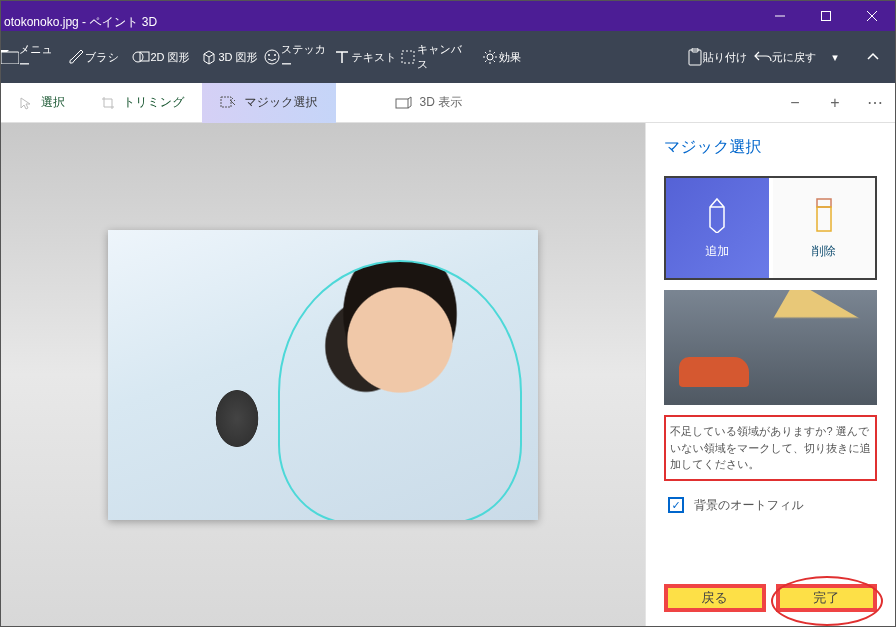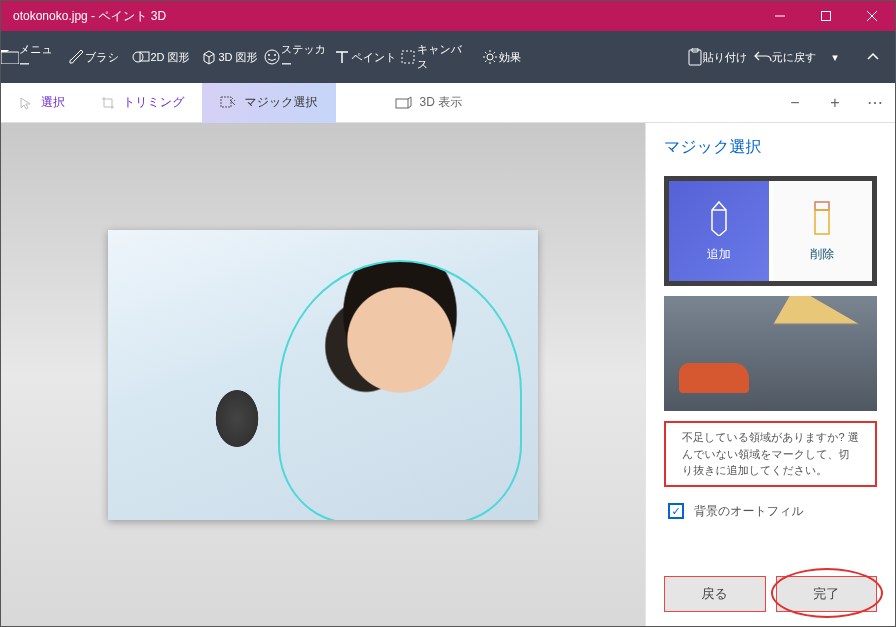--- a/index.html
+++ b/index.html
@@ -1,39 +1,39 @@
 <!DOCTYPE html>
 <html><head>
 <meta charset="utf-8">
 <style>
 * { margin: 0; padding: 0; box-sizing: border-box; font-family: "Yu Gothic UI", "Meiryo", sans-serif; }
 body { width: 896px; height: 627px; background: #f0f0f0; overflow: hidden; }
 
 .window { width: 896px; height: 627px; background: #fff; display: flex; flex-direction: column; border: 1px solid #555; }
 
 
-.title-bar { height: 30px; background: #be185d; color: #fff; display: flex; align-items: center; padding-left: 12px; font-size: 12px; }
+.title-bar { height: 30px; background: #4c1d95; color: #fff; display: flex; align-items: flex-end; padding-left: 3px; font-size: 12px; }
 .title-text { flex: 1; }
 .win-btn { width: 46px; height: 30px; display: flex; align-items: center; justify-content: center; color: #fff; }
 .win-btn svg { width: 10px; height: 10px; }
 
 
 .ribbon { height: 52px; background: #3b4453; display: flex; align-items: center; color: #fff; font-size: 11px; }
 .ribbon-item { display: flex; flex-direction: row; align-items: center; justify-content: center; width: 68px; height: 52px; cursor: pointer; }
 .ribbon-item.menu { width: 58px; }
 .ribbon-item .ico { height: 22px; display: flex; align-items: center; justify-content: center; }
 .ribbon-item .lbl { font-size: 11px; }
 .ribbon-sep { flex: 1; }
 .ribbon-right { display: flex; }
 .ribbon-chevron { width: 32px; height: 52px; display: flex; align-items: center; justify-content: center; }
 
 
 .toolbar { height: 40px; background: #fff; display: flex; align-items: center; border-bottom: 1px solid #e0e0e0; }
 .tool-item { display: flex; align-items: center; gap: 8px; padding: 0 18px; height: 40px; font-size: 12px; color: #666; cursor: pointer; }
-.tool-item.disabled { color: #6d28d9; }
+.tool-item.disabled { color: #14532d; }
 .tool-item.active { background: linear-gradient(90deg, #d5d0f5 0%, #c5d5f8 100%); color: #333; }
 .tool-zoom { margin-left: auto; display: flex; }
 .tool-z { width: 40px; height: 40px; display: flex; align-items: center; justify-content: center; color: #666; }
 
 
 .content { flex: 1; display: flex; background: #e8e8e8; }
 .canvas-area { flex: 1; position: relative; background: linear-gradient(180deg, #c8c8c8 0%, #e8e8e8 50%, #d8d8d8 100%); display: flex; align-items: center; justify-content: center; }
 .photo {
   width: 430px; height: 290px;
   background:
@@ -53,45 +53,45 @@
     radial-gradient(circle 65px at 50% 30%, #f0c8a8 0%, #f0c8a8 80%, transparent 82%),
     radial-gradient(ellipse 80px 100px at 50% 20%, #1a1410 0%, #1a1410 70%, transparent 72%);
   border: 2px solid #4dd8d8;
   border-radius: 50% 50% 30% 30%;
 }
 
 
 .panel { width: 250px; background: #fff; border-left: 1px solid #e5e5e5; padding: 14px 18px; display: flex; flex-direction: column; gap: 10px; font-size: 12px; color: #555; }
 .panel-title { color: #0066cc; font-size: 16px; font-weight: 500; margin-bottom: 8px; }
 .sub-label { font-size: 12px; color: #666; }
-.tool-grid { display: flex; gap: 4px; border: 5px solid #404040; }
+.tool-grid { display: flex; gap: 4px; border: 2px solid #404040; }
 .tool-card { flex: 1; height: 100px; display: flex; flex-direction: column; align-items: center; justify-content: center; gap: 10px; cursor: pointer; }
 .tool-card.add { background: linear-gradient(135deg, #5562d6, #6a7ae8); color: #fff; }
 .tool-card.remove { background: #fafafa; color: #0c4a6e; }
 .tool-card .card-lbl { font-size: 12px; }
 .preview { height: 115px; background: linear-gradient(180deg, #7a8592 0%, #4f5862 100%); position: relative; overflow: hidden; }
 .preview::before {
   content: '';
   position: absolute; left: 15px; bottom: 18px;
   width: 70px; height: 30px;
   background: #d55830;
   border-radius: 10px 15px 4px 4px;
 }
 .preview::after {
   content: '';
   position: absolute; right: 30px; top: 5px;
   width: 80px; height: 90px;
   background: linear-gradient(150deg, #e8c878 30%, transparent 32%);
   transform: rotate(30deg);
 }
-.hint-box { border: 2px solid #e03030; padding: 6px 16px; font-size: 11px; line-height: 1.5; }
+.hint-box { border: 2px solid #e03030; padding: 6px 4px; font-size: 11px; line-height: 1.5; }
 .check-row { display: flex; align-items: center; gap: 10px; padding: 6px 0 12px 4px; }
 .check-row .chk { width: 16px; height: 16px; border: 2px solid #0066cc; display: flex; align-items: center; justify-content: center; color: #0066cc; font-size: 11px; }
 .btn-row { margin-top: auto; display: flex; gap: 10px; position: relative; }
-.btn { flex: 1; height: 36px; border: 1px solid #ef4444; background: #e5e5e5; display: flex; align-items: center; justify-content: center; font-size: 13px; color: #444; cursor: pointer; }
+.btn { flex: 1; height: 28px; border: 4px solid #ef4444; background: #fde047; display: flex; align-items: center; justify-content: center; font-size: 13px; color: #444; cursor: pointer; }
 .red-oval { position: absolute; right: -6px; top: -8px; width: 112px; height: 50px; border: 2.5px solid #e03030; border-radius: 50%; pointer-events: none; }
 </style>
 </head>
 <body>
 
 <div class="window">
   <div class="title-bar">
     <span class="title-text">otokonoko.jpg - ペイント 3D</span>
     <div class="win-btn">
         <svg viewBox="0 0 10 10">
@@ -156,21 +156,21 @@
           </svg>
         </div>
       <div class="lbl">ステッカー</div>
     </div>
     <div class="ribbon-item">
       <div class="ico">
           <svg width="18" height="18" viewBox="0 0 18 18">
             <path d="M3 4 L15 4 M9 4 L9 15" stroke="#fff" stroke-width="1.5"></path>
           </svg>
         </div>
-      <div class="lbl">ペイント</div>
+      <div class="lbl">テキスト</div>
     </div>
     <div class="ribbon-item">
       <div class="ico">
           <svg width="18" height="18" viewBox="0 0 18 18">
             <rect x="3" y="3" width="12" height="12" fill="none" stroke="#fff" stroke-dasharray="2 2"></rect>
           </svg>
         </div>
       <div class="lbl">キャンバス</div>
     </div>
     <div class="ribbon-item">

